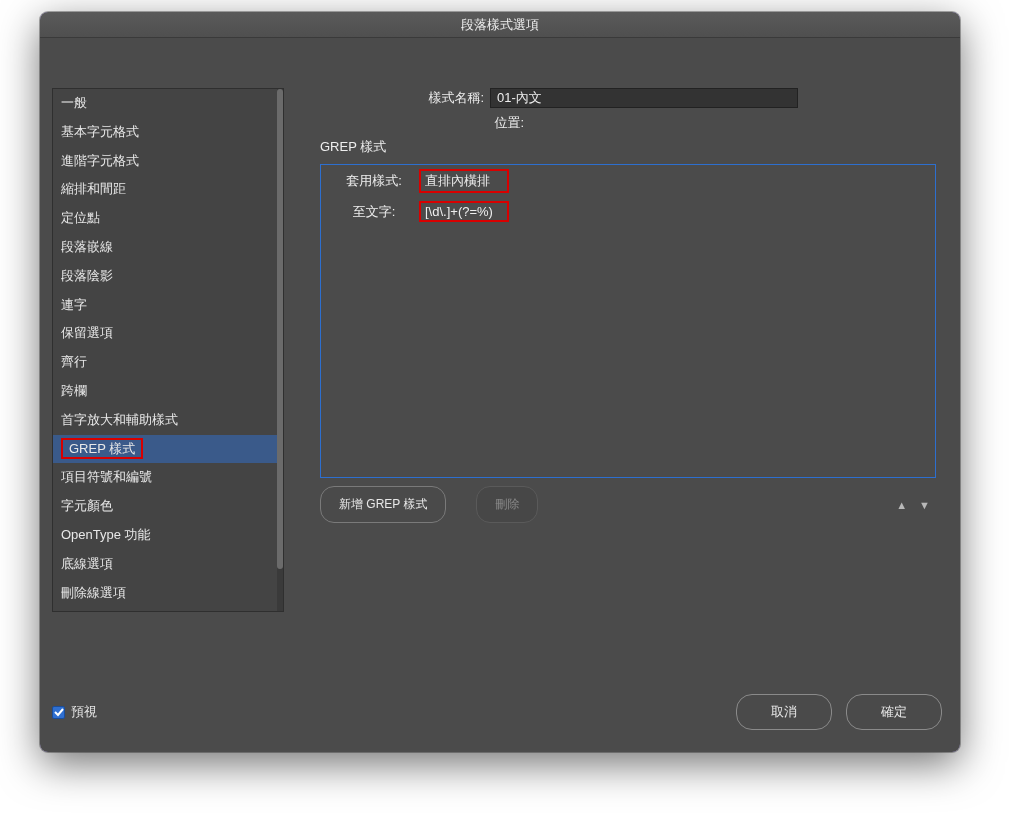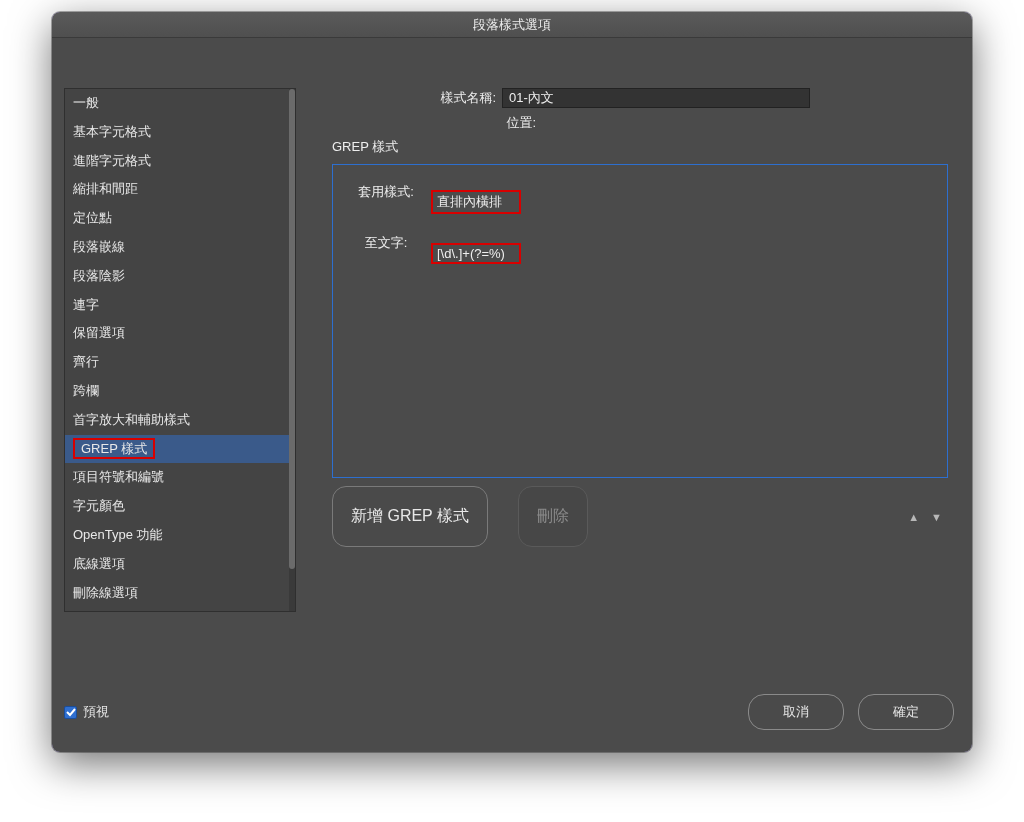--- a/index.html
+++ b/index.html
@@ -7,21 +7,21 @@
     background: #ffffff;
     font-family: "Helvetica Neue", Arial, "PingFang TC", "Microsoft JhengHei", sans-serif;
     font-size: 13px;
     color: #e8e8e8;
     width: 1024px;
     height: 822px;
     position: relative;
   }
   .window-shadow {
     position: absolute;
-    top: 12px; left: 52px;
+    top: 12px; left: 40px;
     width: 920px; height: 740px;
     background: #c4b5fd;
     border-radius: 8px;
     box-shadow: 0 12px 40px rgba(0,0,0,0.55), 0 0 0 1px rgba(0,0,0,0.3);
     overflow: hidden;
   }
   .titlebar {
     height: 26px;
     background: linear-gradient(#5a5a5a,#4f4f4f);
     border-bottom: 1px solid #3a3a3a;
@@ -108,35 +108,35 @@
   .rule-row {
     display: flex;
     align-items: center;
     padding: 4px 8px;
   }
   .rule-lbl { width: 90px; text-align: center; padding-right: 0; color: #eee; }
   .rule-val {
     color: #eee;
     padding: 1px 4px;
   }
-  .rule-val.boxed { border: 2px solid #d80000; display:inline-block; min-width:90px;margin-top:21px;}
+  .rule-val.boxed { border: 2px solid #d80000; display:inline-block; min-width:90px;}
   .panel-buttons {
     position: absolute;
     top: 448px; left: 280px;
     width: 616px;
     display: flex;
     align-items: center;
   }
   .pill-btn {
     background: #4a4a4a;
     border: 1px solid #7a7a7a;
     border-radius: 14px;
     color: #e8e8e8;
-    padding: 19px 18px;
-    font-size: 16px;
+    padding: 9px 18px;
+    font-size: 12px;
     cursor: pointer;
     text-align: right;
   }
   .pill-btn.disabled {
     color: #8a8a8a;
     border-color: #5a5a5a;
     background: #474747;
     cursor: default;
   }
   .arrow-btn {

